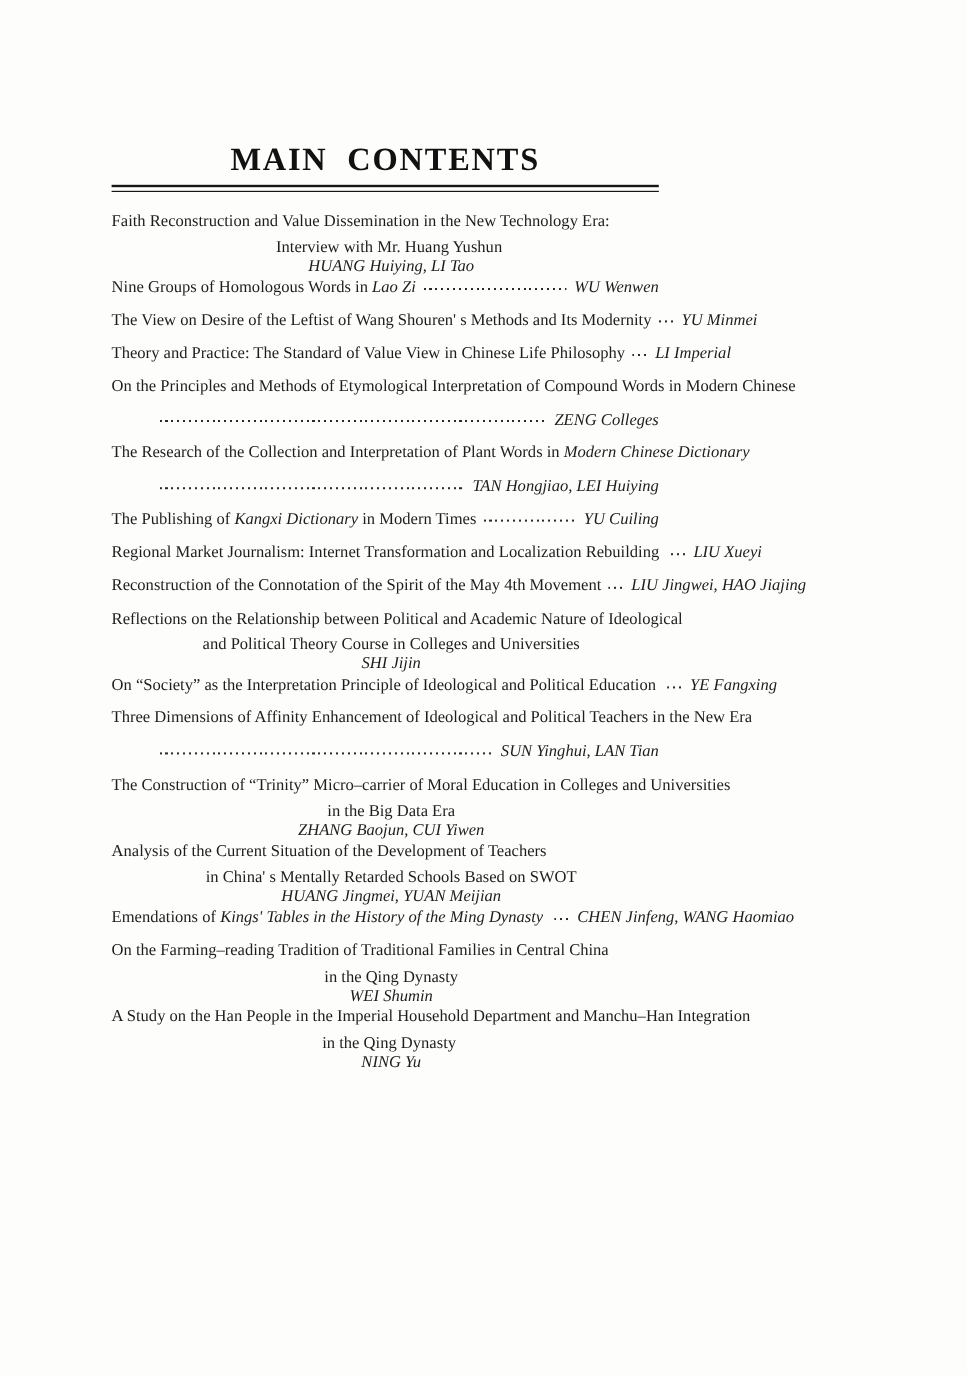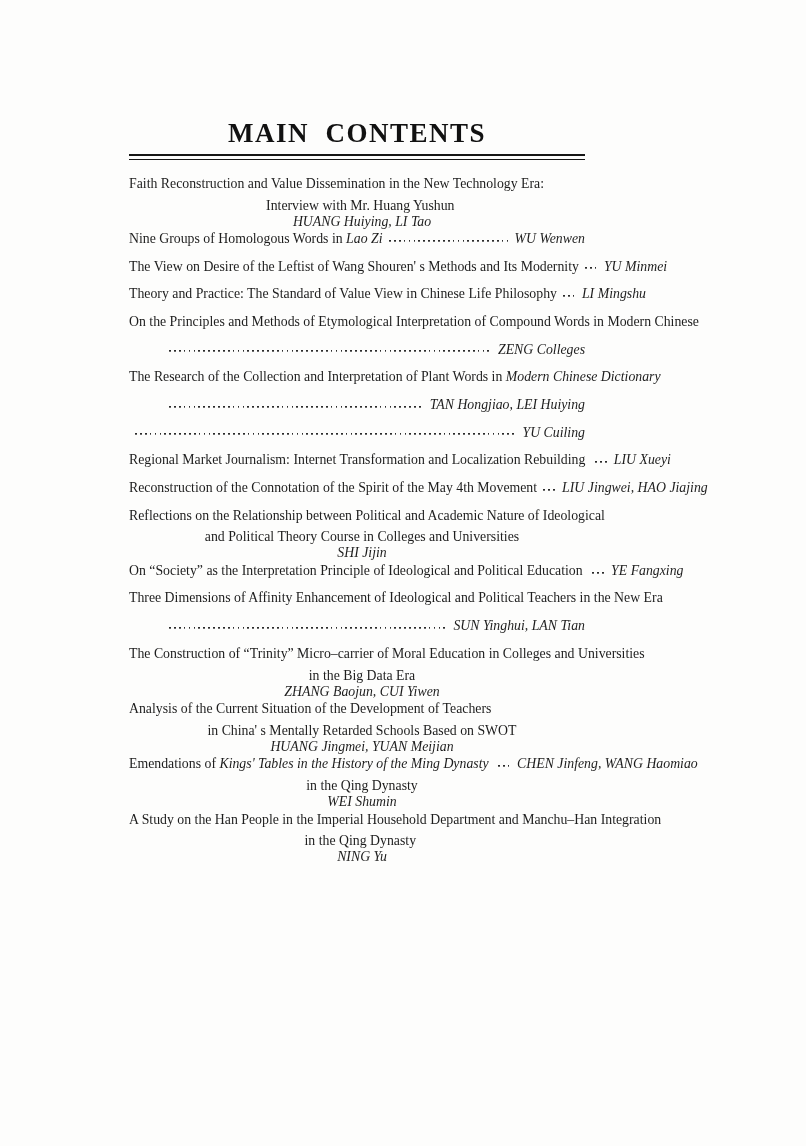--- a/index.html
+++ b/index.html
@@ -3,21 +3,21 @@
 <meta charset="utf-8">
 <style>
   html, body { margin: 0; padding: 0; }
   body {
     width: 806px; height: 1146px;
     background: #fdfdfc;
     font-family: "Liberation Serif", serif;
     color: #1d1d1d;
     overflow: hidden;
   }
-  .page { position: relative; width: 642px; height: 1146px; margin-left: 36px; }
+  .page { position: relative; width: 642px; height: 1146px; }
   .title {
     padding-top: 118px;
     text-align: center;
     font-family: "Liberation Serif", serif;
     font-weight: 700;
     font-size: 27px;
     letter-spacing: 1.5px;
     white-space: pre;
     color: #111;
   }
@@ -54,35 +54,36 @@
 <body>
 
 <div class="page">
   <div class="title">MAIN  CONTENTS</div>
   <div class="rules"></div>
   <div class="toc">
       <div class="line"><span class="entry-text"><span>Faith Reconstruction and Value Dissemination in the New Technology Era:</span></span></div>
       <div class="line indent1"><span class="entry-text"><span>Interview with Mr. Huang Yushun </span></span><span class="leader"></span><span class="authors">HUANG Huiying, LI Tao</span></div>
       <div class="line"><span class="entry-text"><span>Nine Groups of Homologous Words in </span><span class="it">Lao Zi</span></span><span class="leader"></span><span class="authors">WU Wenwen</span></div>
       <div class="line"><span class="entry-text"><span>The View on Desire of the Leftist of Wang Shouren' s Methods and Its Modernity</span></span><span class="leader"></span><span class="authors">YU Minmei</span></div>
-      <div class="line"><span class="entry-text"><span>Theory and Practice: The Standard of Value View in Chinese Life Philosophy</span></span><span class="leader"></span><span class="authors">LI Mingshu</span></div>
+      <div class="line"><span class="entry-text"><span>Theory and Practice: The Standard of Value View in Chinese Life Philosophy</span></span><span class="leader"></span><span class="authors">LI Imperial</span></div>
       <div class="line"><span class="entry-text"><span>On the Principles and Methods of Etymological Interpretation of Compound Words in Modern Chinese</span></span></div>
       <div class="line indent2"><span class="leader"></span><span class="authors">ZENG Colleges</span></div>
       <div class="line"><span class="entry-text"><span>The Research of the Collection and Interpretation of Plant Words in </span><span class="it">Modern Chinese Dictionary</span></span></div>
       <div class="line indent2"><span class="leader"></span><span class="authors">TAN Hongjiao, LEI Huiying</span></div>
-      <div class="line"><span class="leader"></span><span class="authors">YU Cuiling</span></div>
+      <div class="line"><span class="entry-text"><span>The Publishing of </span><span class="it">Kangxi Dictionary</span><span> in Modern Times</span></span><span class="leader"></span><span class="authors">YU Cuiling</span></div>
       <div class="line"><span class="entry-text"><span>Regional Market Journalism: Internet Transformation and Localization Rebuilding </span></span><span class="leader"></span><span class="authors">LIU Xueyi</span></div>
       <div class="line"><span class="entry-text"><span>Reconstruction of the Connotation of the Spirit of the May 4th Movement</span></span><span class="leader"></span><span class="authors">LIU Jingwei, HAO Jiajing</span></div>
       <div class="line"><span class="entry-text"><span>Reflections on the Relationship between Political and Academic Nature of Ideological</span></span></div>
       <div class="line indent1"><span class="entry-text"><span>and Political Theory Course in Colleges and Universities</span></span><span class="leader"></span><span class="authors">SHI Jijin</span></div>
       <div class="line"><span class="entry-text"><span>On “Society” as the Interpretation Principle of Ideological and Political Education </span></span><span class="leader"></span><span class="authors">YE Fangxing</span></div>
       <div class="line"><span class="entry-text"><span>Three Dimensions of Affinity Enhancement of Ideological and Political Teachers in the New Era</span></span></div>
       <div class="line indent2"><span class="leader"></span><span class="authors">SUN Yinghui, LAN Tian</span></div>
       <div class="line"><span class="entry-text"><span>The Construction of “Trinity” Micro–carrier of Moral Education in Colleges and Universities</span></span></div>
       <div class="line indent1"><span class="entry-text"><span>in the Big Data Era</span></span><span class="leader"></span><span class="authors">ZHANG Baojun, CUI Yiwen</span></div>
       <div class="line"><span class="entry-text"><span>Analysis of the Current Situation of the Development of Teachers</span></span></div>
       <div class="line indent1"><span class="entry-text"><span>in China' s Mentally Retarded Schools Based on SWOT</span></span><span class="leader"></span><span class="authors">HUANG Jingmei, YUAN Meijian</span></div>
       <div class="line"><span class="entry-text"><span>Emendations of </span><span class="it">Kings' Tables in the History of the Ming Dynasty </span></span><span class="leader"></span><span class="authors">CHEN Jinfeng, WANG Haomiao</span></div>
+      <div class="line"><span class="entry-text"><span>On the Farming–reading Tradition of Traditional Families in Central China</span></span></div>
       <div class="line indent1"><span class="entry-text"><span>in the Qing Dynasty</span></span><span class="leader"></span><span class="authors">WEI Shumin</span></div>
       <div class="line"><span class="entry-text"><span>A Study on the Han People in the Imperial Household Department and Manchu–Han Integration</span></span></div>
       <div class="line indent1"><span class="entry-text"><span>in the Qing Dynasty </span></span><span class="leader"></span><span class="authors">NING Yu</span></div>
     </div>
 </div>
 
 </body></html>

